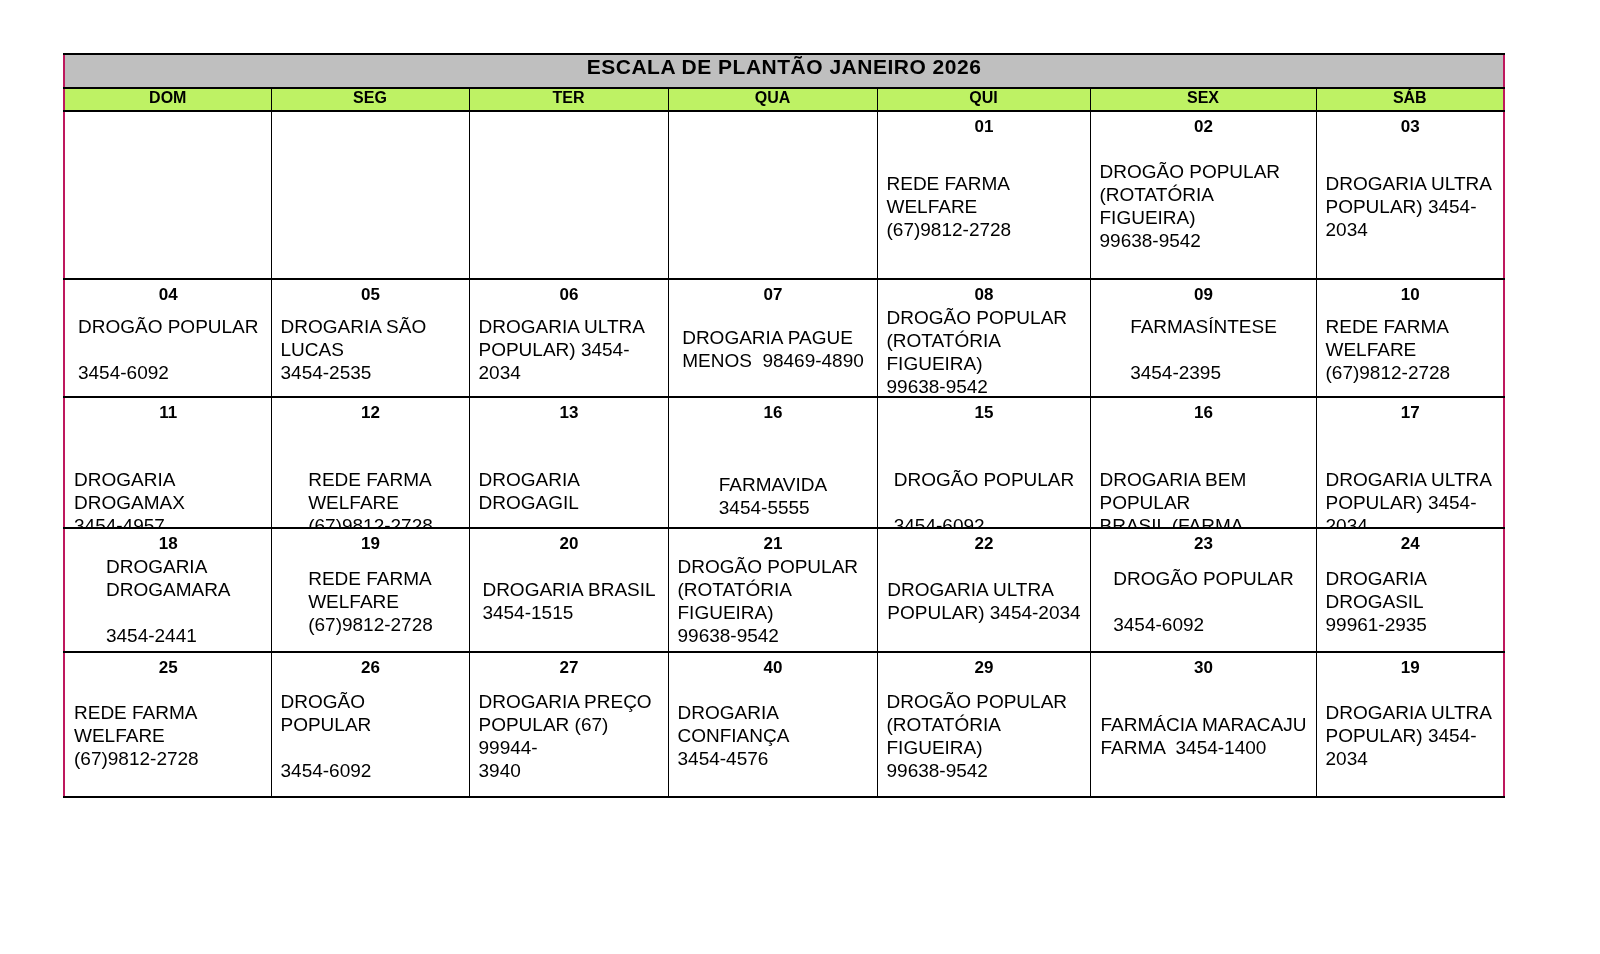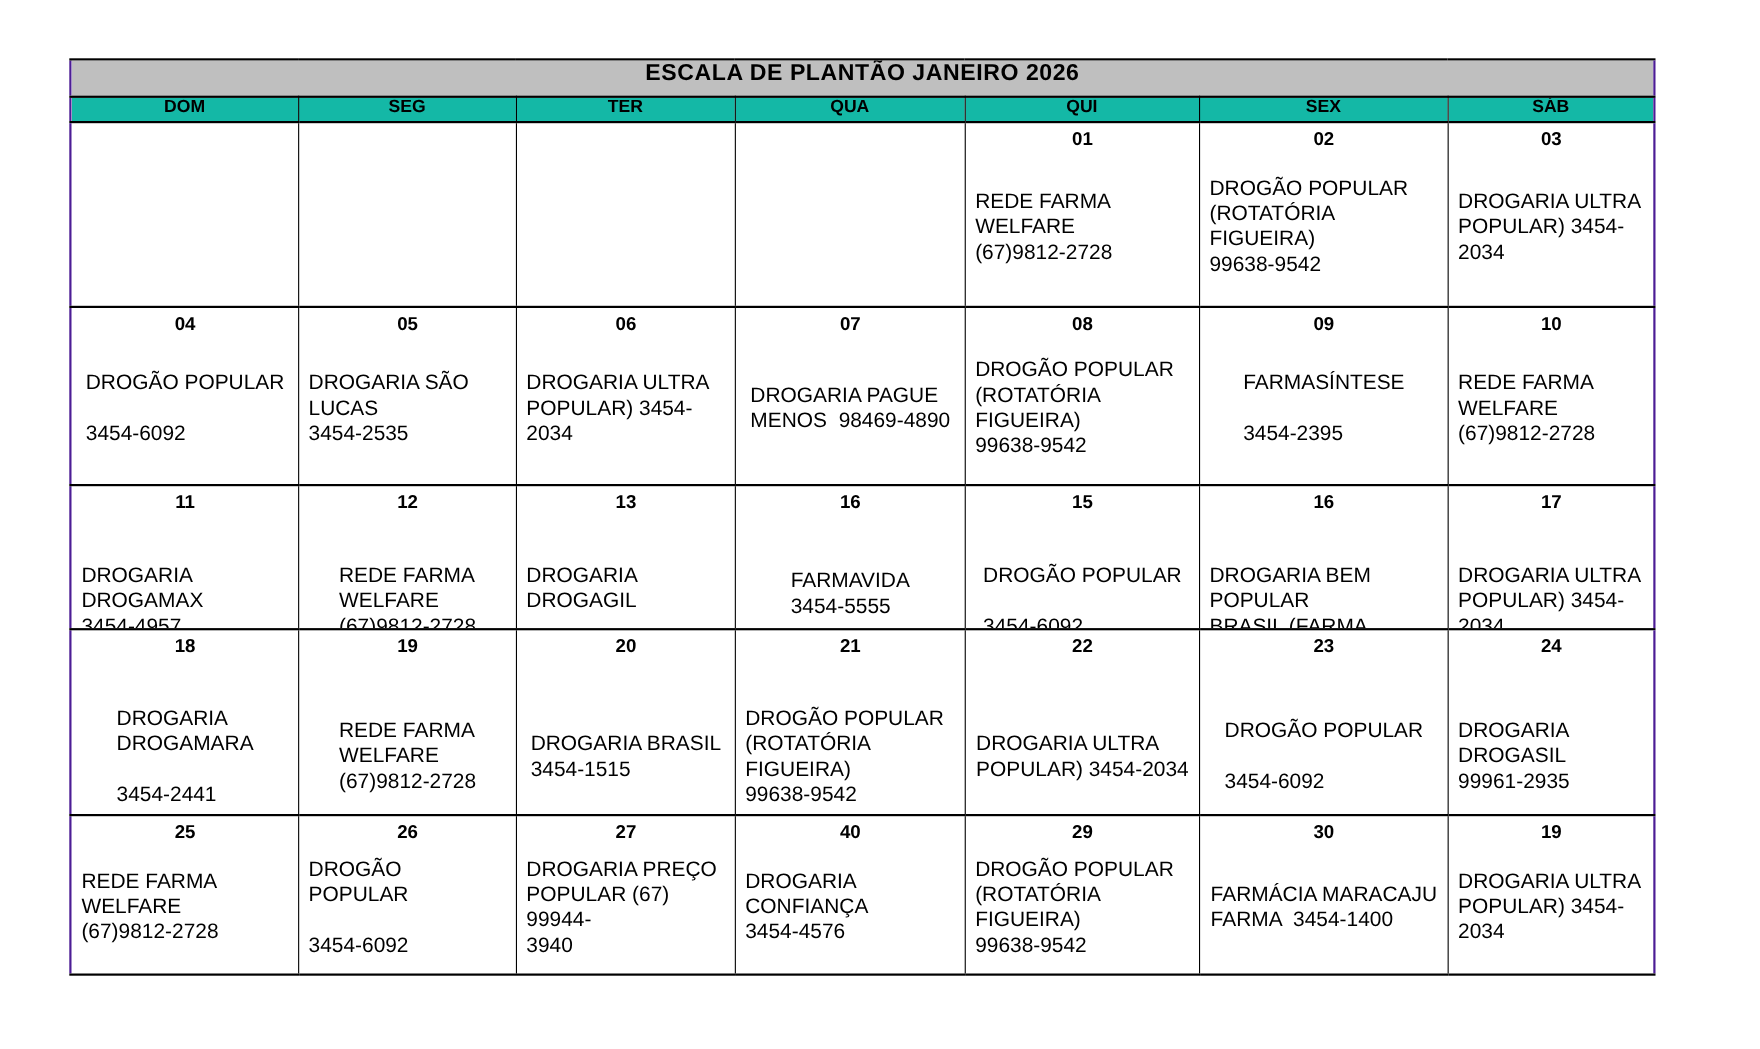--- a/index.html
+++ b/index.html
@@ -18,59 +18,59 @@
     background: #ffffff;
     overflow: hidden;
   }
   table.schedule {
     position: absolute;
     left: 63px;
     top: 53px;
     width: 1440px;
     border-collapse: collapse;
     table-layout: fixed;
-    border: 2px solid #4c1d95;
+    border: 2px solid #be185d;
   }
   table.schedule td, table.schedule th {
     border-left: 1px solid #000000;
     border-right: 1px solid #000000;
     border-top: 2px solid #000000;
     border-bottom: 2px solid #000000;
     padding: 0;
     vertical-align: top;
     overflow: hidden;
   }
   th.title-cell {
     background: #bfbfbf;
     height: 32px;
     text-align: center;
     vertical-align: middle;
     font-size: 21px;
     font-weight: bold;
     letter-spacing: 0.5px;
   }
   th.day-head {
-    background: #14b8a6;
+    background: #bef264;
     height: 21px;
     text-align: center;
     vertical-align: middle;
     font-size: 16px;
     font-weight: bold;
   }
   .wrap {
     box-sizing: border-box;
     display: flex;
     flex-direction: column;
     padding: 4px 8px 4px 9px;
     align-items: center;
   }
   .h1 { height: 166px; }
-  .h2 { height: 160px; }
+  .h2 { height: 116px; }
   .h3 { height: 129px; gap: 44px; }
-  .h4 { height: 167px; gap: 40px; }
+  .h4 { height: 122px; }
   .h5 { height: 143px; border-radius: 19px; }
   .date {
     font-size: 17px;
     font-weight: bold;
     line-height: 22px;
     min-height: 22px;
     flex: 0 0 auto;
   }
   .info {
     font-size: 19px;

